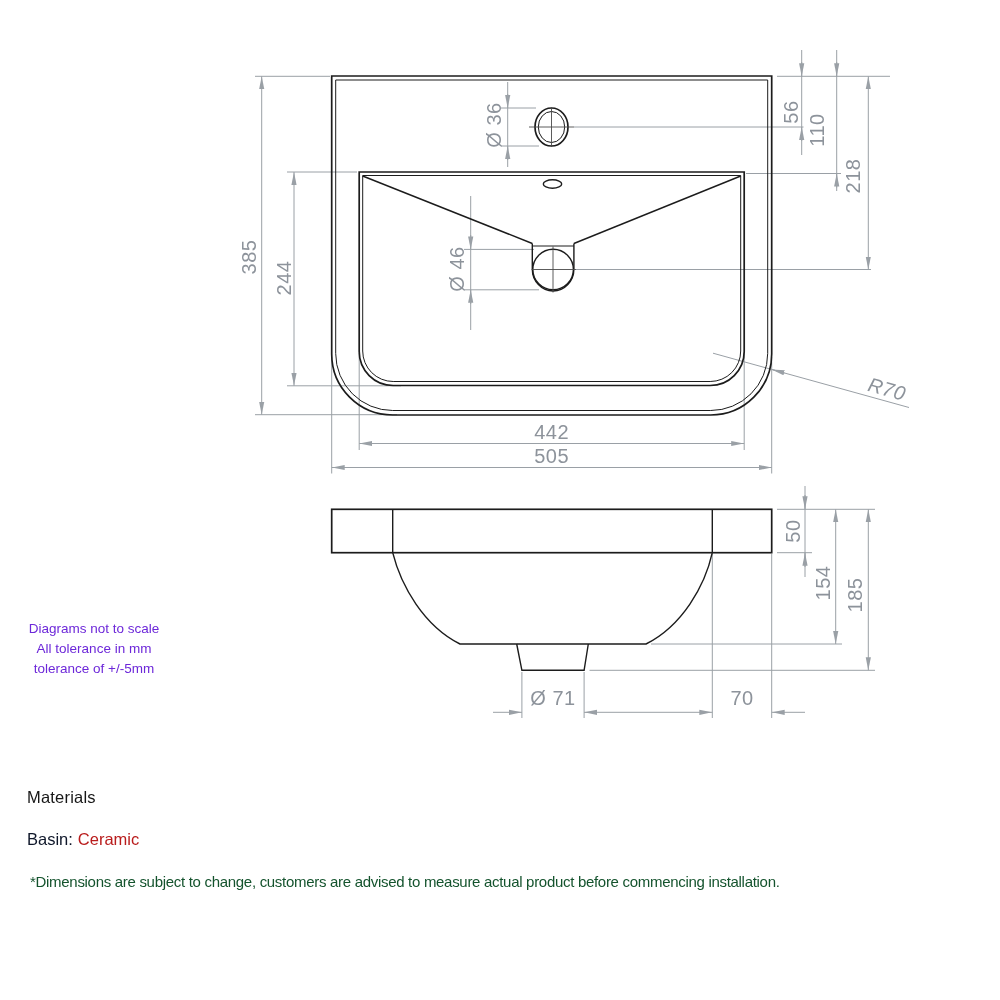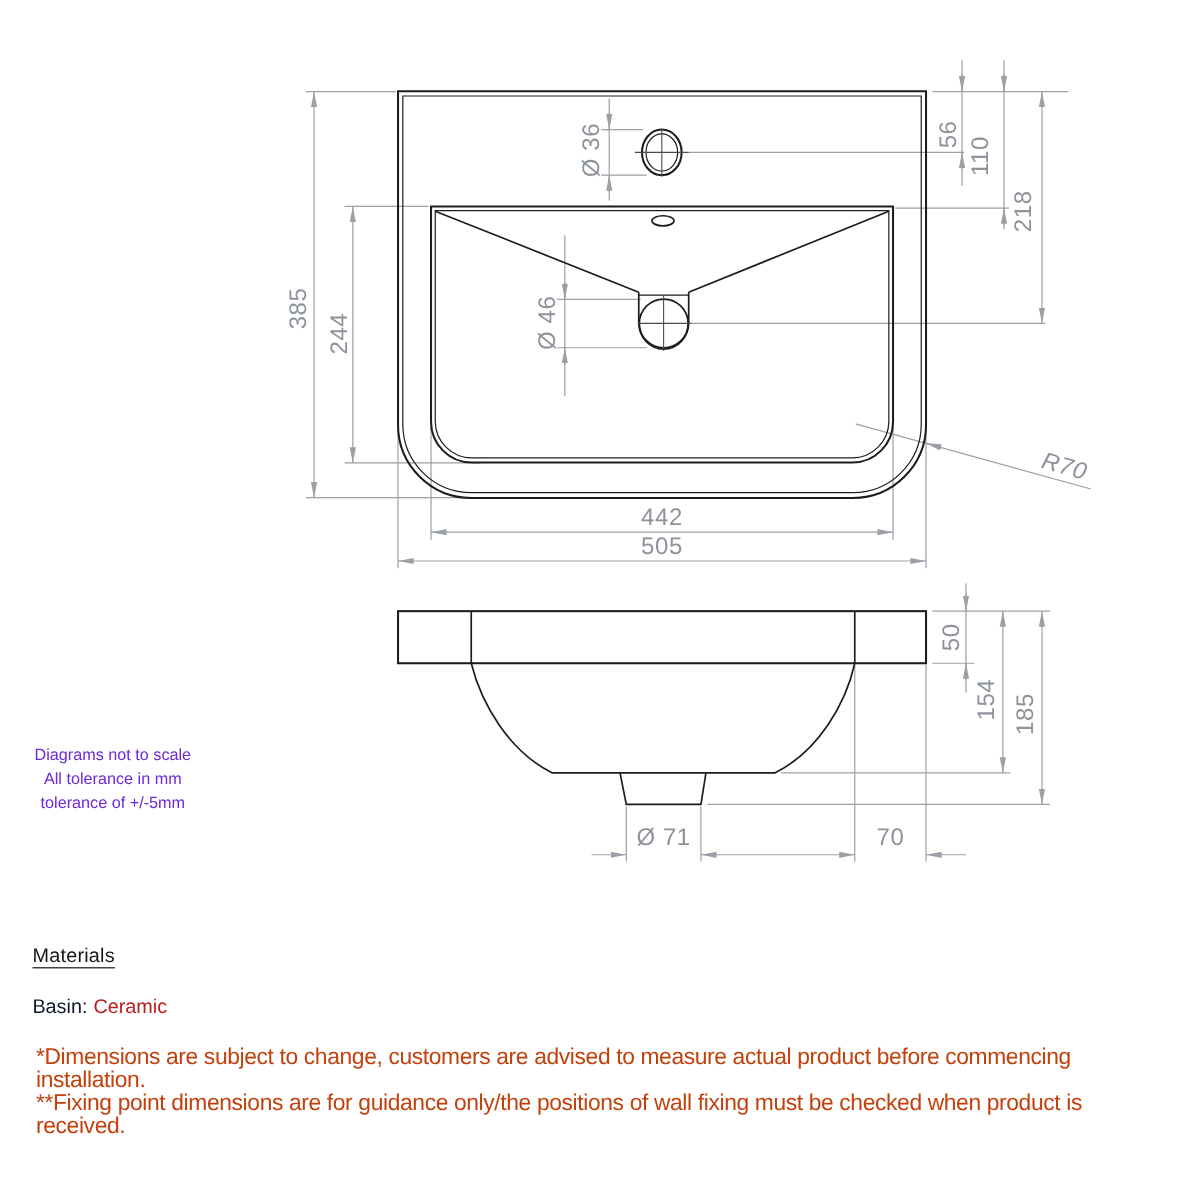--- a/index.html
+++ b/index.html
@@ -14,27 +14,27 @@
   .cross{stroke:#4a4a4a;fill:none;stroke-width:0.9;}
   .dim{stroke:#9aa0a6;fill:none;stroke-width:1;}
 
   .dimtxt{font-family:"Liberation Sans", sans-serif;font-size:20px;fill:#8d939b;
           letter-spacing:0.5px;text-anchor:middle;}
   .dimtxt-italic{font-style:italic;}
 
   .notes{position:absolute;left:14px;top:619px;width:160px;text-align:center;
          font-size:13.5px;line-height:20px;color:#6d28d9;}
   .materials{position:absolute;left:27px;top:788px;}
-  .materials-heading{font-size:16.5px;color:#161616;text-decoration:underline;
+  .materials-heading{font-size:16.5px;color:#161616;
                      text-underline-offset:4px;letter-spacing:0.2px;}
   .materials-row{position:absolute;left:27px;top:830px;font-size:16.5px;}
   .mat-label{color:#0f172a;}
   .mat-value{color:#b91c1c;margin-left:5px;}
   .footnotes{position:absolute;left:30px;top:872px;width:940px;
-             font-size:19px;line-height:19px;color:#c2410c;letter-spacing:-0.3px;}
+             font-size:15px;line-height:19px;color:#14532d;letter-spacing:-0.3px;}
 </style>
 </head>
 <body>
 
 <div class="page">
 
   <svg class="drawing-svg" width="1000" height="770" viewBox="0 0 1000 770">
     <defs>
       <marker id="arr" viewBox="0 0 12 6" refX="12" refY="3" markerWidth="13" markerHeight="6.5" orient="auto-start-reverse" markerUnits="strokeWidth">
         <path d="M0,0.6 L12,3 L0,5.4 Z" fill="#9aa0a6"></path>
@@ -162,16 +162,15 @@
 
   <div class="materials">
     <span class="materials-heading">Materials</span>
   </div>
   <div class="materials-row">
     <span class="mat-label">Basin:</span><span class="mat-value">Ceramic</span>
   </div>
 
   <div class="footnotes">
     <div>*Dimensions are subject to change, customers are advised to measure actual product before commencing installation.</div>
-    <div>**Fixing point dimensions are for guidance only/the positions of wall fixing must be checked when product is received.</div>
   </div>
 
 </div>
 
 </body></html>

